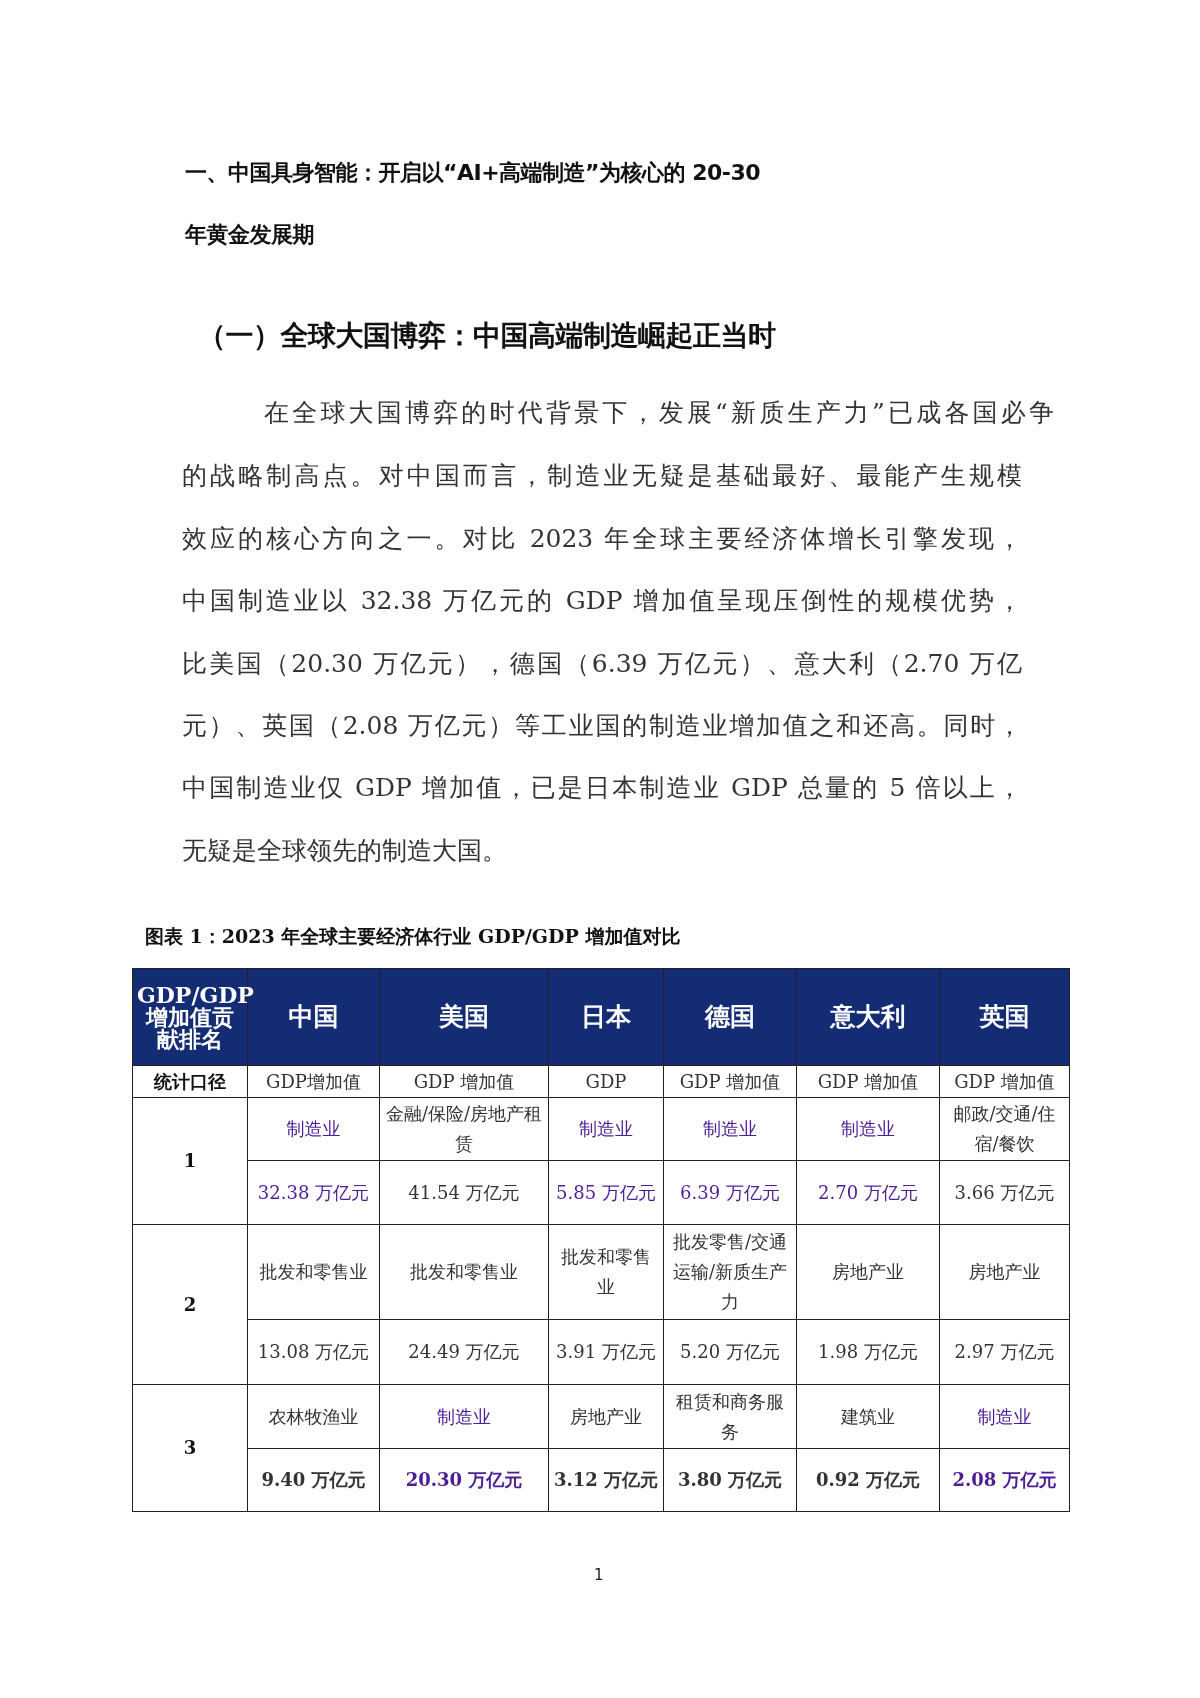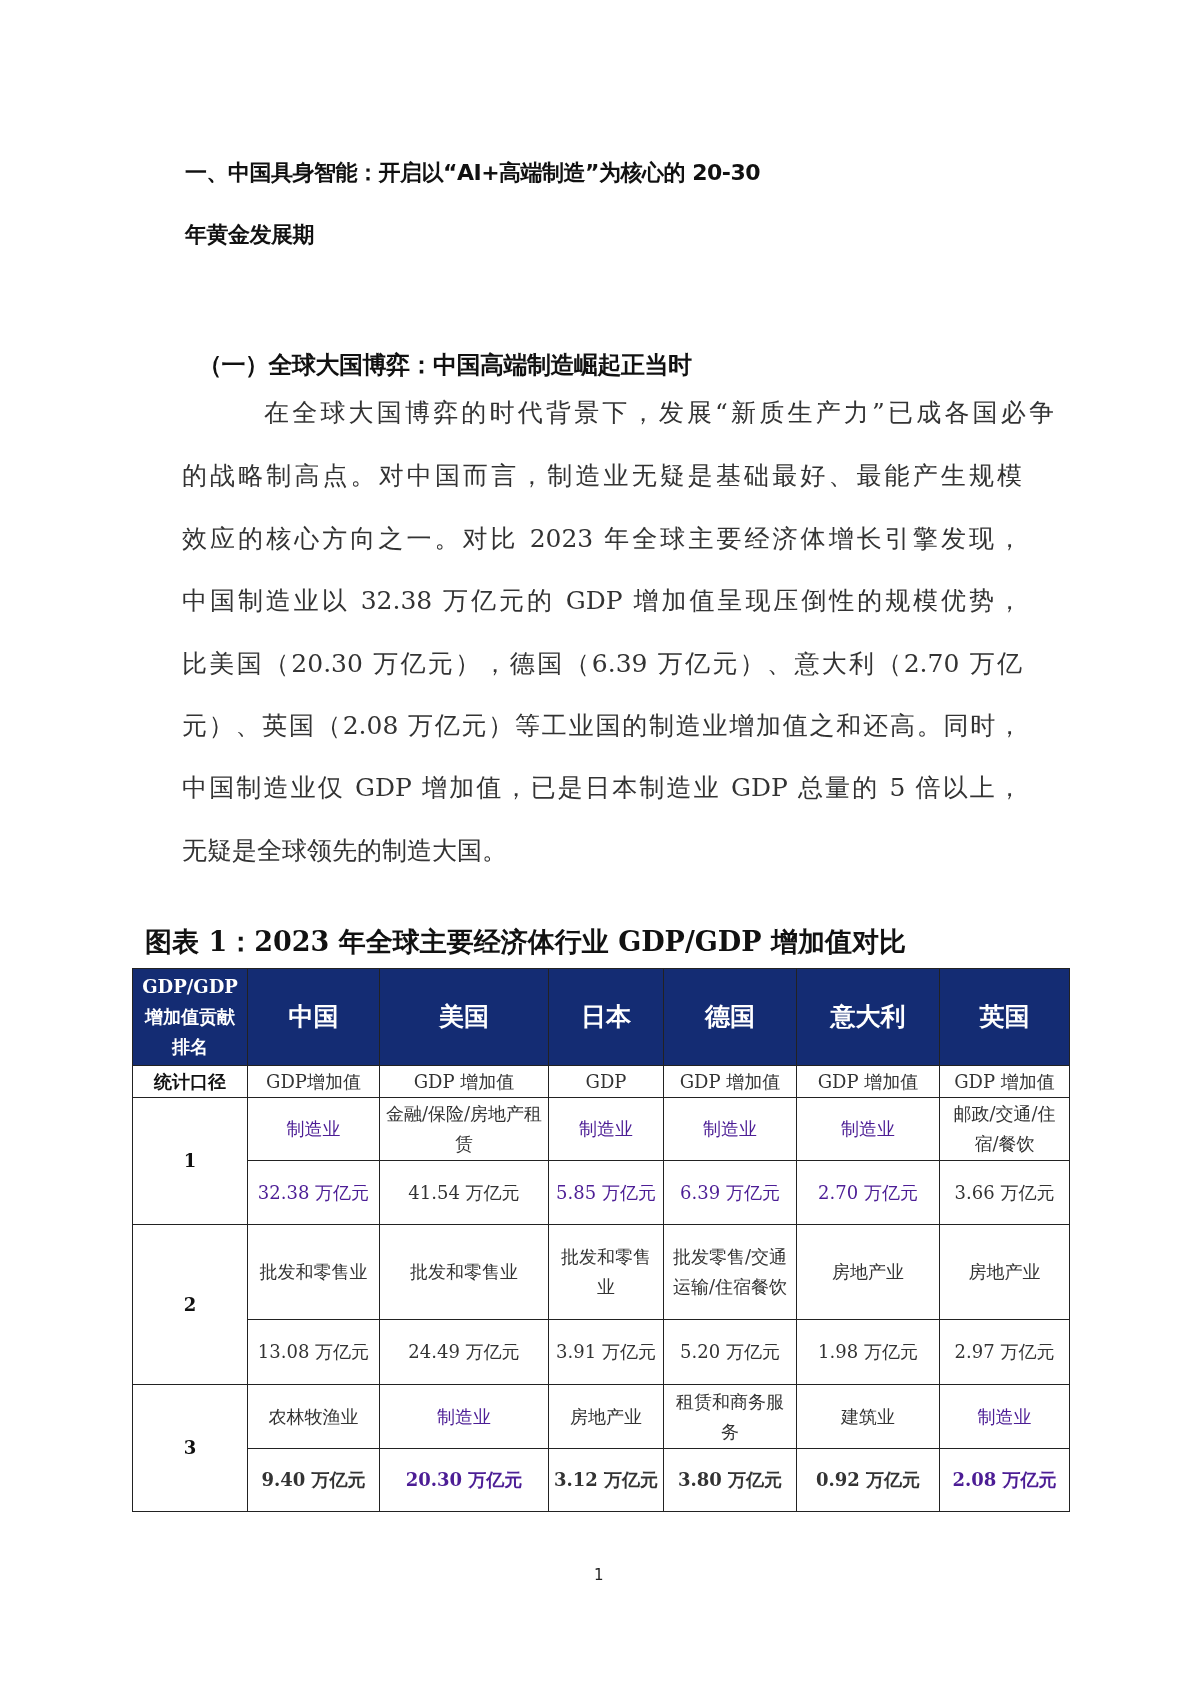--- a/index.html
+++ b/index.html
@@ -1,26 +1,26 @@
 <!DOCTYPE html>
 <html><head>
 <meta charset="utf-8">
 <style>
   html, body { margin: 0; padding: 0; background: #ffffff; }
   body { width: 1200px; height: 1698px; position: relative; overflow: hidden; color: #1a1a1a; }
   .abs { position: absolute; }
   .h1 { font-family: "DejaVu Sans", sans-serif; font-weight: bold; font-size: 22px; color: #111; white-space: nowrap; letter-spacing: -0.5px; }
-  .h2 { font-family: "DejaVu Sans", sans-serif; font-weight: bold; font-size: 24px; color: #111; white-space: nowrap; letter-spacing: -0.5px; margin-top: 32px; }
+  .h2 { font-family: "DejaVu Sans", sans-serif; font-weight: bold; font-size: 28px; color: #111; white-space: nowrap; letter-spacing: -0.5px; }
   .para-line { font-family: "DejaVu Serif", serif; font-size: 25px; color: #333; white-space: nowrap; left: 182px; width: 840px; }
   .para-line.justify { text-align: justify; text-align-last: justify; }
-  .caption { font-family: "DejaVu Serif", serif; font-weight: bold; font-size: 27px; color: #111; white-space: nowrap; left: 145px; top: 924px; }
+  .caption { font-family: "DejaVu Serif", serif; font-weight: bold; font-size: 19px; color: #111; white-space: nowrap; left: 145px; top: 924px; }
   table.gdp { position: absolute; left: 132px; top: 968px; width: 937px; border-collapse: collapse; table-layout: fixed; font-family: "DejaVu Serif", serif; font-size: 18px; color: #333; }
   table.gdp td, table.gdp th { border: 1.5px solid #222; text-align: center; vertical-align: middle; padding: 0 4px; line-height: 30px; }
   table.gdp th { background: #142c73; color: #ffffff; font-weight: bold; font-size: 25px; }
-  table.gdp th.rankhead { font-size: 18px; line-height: 30px; margin-top: 25px; }
+  table.gdp th.rankhead { font-size: 22px; line-height: 22px; margin-top: 25px; }
   .rowlabel { font-weight: bold; color: #111; }
   .red { color: #4c1d95; }
   .pagenum { font-family: "DejaVu Sans", sans-serif; font-size: 15px; color: #222; left: 594px; top: 1566px; }
 </style>
 </head>
 <body>
 
 <div class="abs h1" style="left:185px; top:158px;">一、中国具身智能：开启以“AI+高端制造”为核心的 20-30</div>
 <div class="abs h1" style="left:185px; top:220px;">年黄金发展期</div>
 
@@ -85,21 +85,21 @@
     <td class="red">6.39 万亿元</td>
     <td class="red">2.70 万亿元</td>
     <td>3.66 万亿元</td>
   </tr>
 
   <tr style="height:95px;">
     <td rowspan="2" class="rowlabel">2</td>
     <td>批发和零售业</td>
     <td>批发和零售业</td>
     <td>批发和零售业</td>
-    <td>批发零售/交通运输/住宿餐饮</td>
+    <td>批发零售/交通运输/新质生产力</td>
     <td>房地产业</td>
     <td>房地产业</td>
   </tr>
   <tr style="height:65px;padding-left:44px;">
     <td>13.08 万亿元</td>
     <td>24.49 万亿元</td>
     <td>3.91 万亿元</td>
     <td>5.20 万亿元</td>
     <td>1.98 万亿元</td>
     <td>2.97 万亿元</td>

